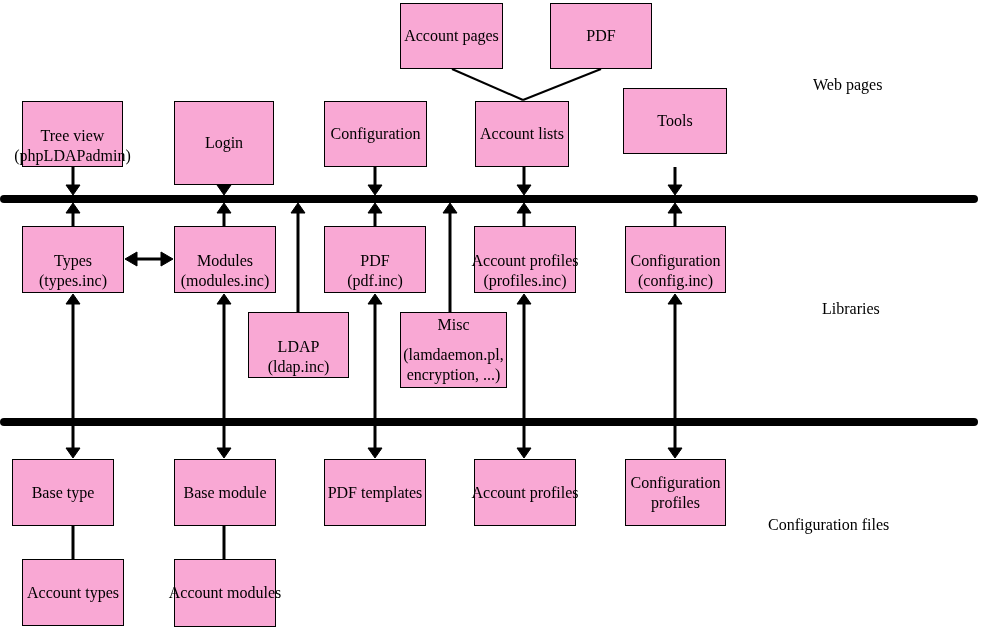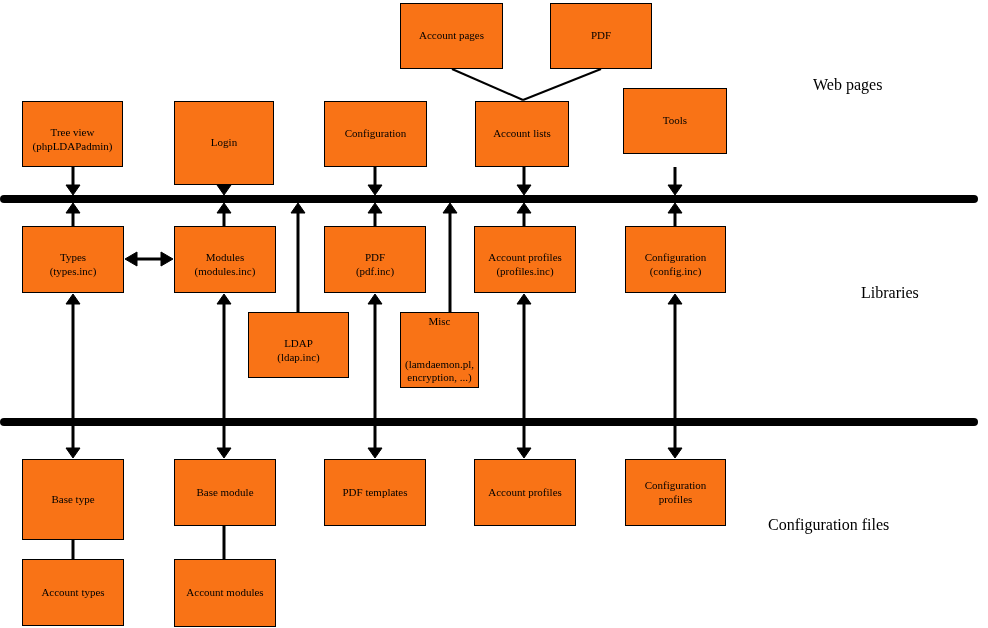--- a/index.html
+++ b/index.html
@@ -4,23 +4,23 @@
 <style>
   html,body { margin:0; padding:0; background:#fff; }
   .canvas {
     position:relative; width:988px; height:628px; background:#ffffff;
     font-family:"Liberation Serif","DejaVu Serif",serif; color:#000;
     overflow:hidden;
   }
   svg.wires { position:absolute; left:0; top:0; width:988px; height:628px; }
   .box {
     position:absolute; box-sizing:border-box;
-    border:1px solid #000; background:#f97316;
+    border:1px solid #000; background:#f9a8d4;
     display:flex; flex-direction:column; align-items:center; justify-content:center;
-    text-align:center; font-size:11px; line-height:1.25;
+    text-align:center; font-size:16px; line-height:1.25;
   }
   .box .ln { white-space:nowrap; }
   .box .wrap { white-space:normal; }
   .box.spread { justify-content:space-between; padding:24px 0; }
   .box.spread-tall { justify-content:space-between; padding:2px 0; }
   .section-label { position:absolute; font-size:16px; white-space:nowrap; }
 
   
   #b-account-pages { left:400px; top:3px;   width:103px; height:66px; }
   #b-pdf-page      { left:550px; top:3px;   width:102px; height:66px; }
@@ -28,31 +28,31 @@
   #b-login         { left:174px; top:101px; width:100px; height:84px; }
   #b-config-page   { left:324px; top:101px; width:103px; height:66px; }
   #b-account-lists { left:475px; top:101px; width:94px; height:66px; }
   #b-tools         { left:623px; top:88px; width:104px; height:66px; }
   #b-types         { left:22px;  top:226px; width:102px; height:67px; }
   #b-modules       { left:174px; top:226px; width:102px; height:67px; }
   #b-pdf-lib       { left:324px; top:226px; width:102px; height:67px; }
   #b-acc-prof-lib  { left:474px; top:226px; width:102px; height:67px; }
   #b-config-lib    { left:625px; top:226px; width:101px; height:67px; }
   #b-ldap          { left:248px; top:312px; width:101px; height:66px; }
-  #b-misc          { left:400px; top:312px; width:79px; height:76px; }
-  #b-base-type     { left:22px;  top:459px; width:102px; height:81px;justify-content:center; }
+  #b-misc          { left:400px; top:312px; width:107px; height:76px; }
+  #b-base-type     { left:12px;  top:459px; width:102px; height:67px;justify-content:center; }
   #b-base-module   { left:174px; top:459px; width:102px; height:67px; }
   #b-pdf-templates { left:324px; top:459px; width:102px; height:67px; }
   #b-acc-prof-cfg  { left:474px; top:459px; width:102px; height:67px; }
   #b-config-prof   { left:625px; top:459px; width:101px; height:67px; }
   #b-account-types { left:22px;  top:559px; width:102px; height:67px; }
   #b-account-mods  { left:174px; top:559px; width:102px; height:68px;text-align:right; }
 
   #lbl-web     { left:813px; top:76px;  }
-  #lbl-lib     { left:822px; top:284px;margin-left:39px; }
+  #lbl-lib     { left:822px; top:300px; }
   #lbl-cfg     { left:768px; top:508px;margin-top:8px; }
 </style>
 </head>
 <body>
 
 <div class="canvas">
 
   <svg class="wires" viewBox="0 0 988 628" stroke="#000" fill="#000">
 
     <g>

